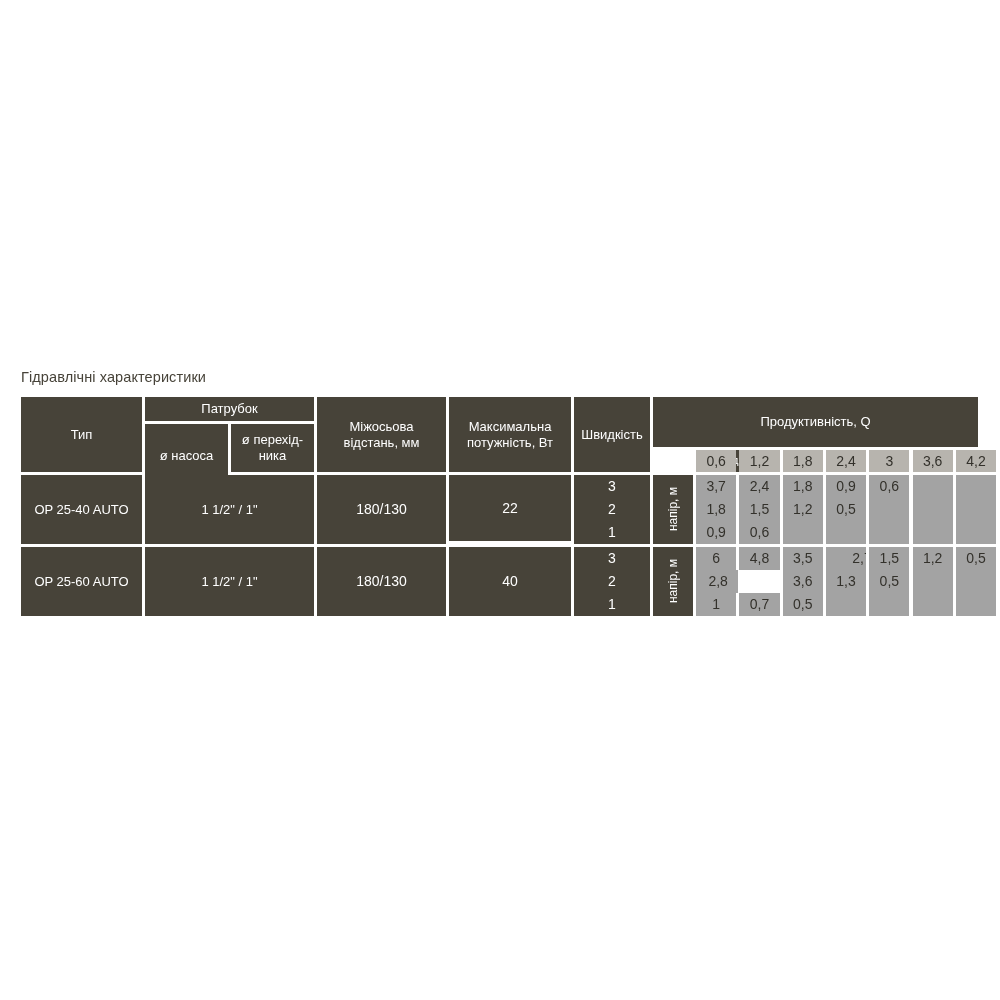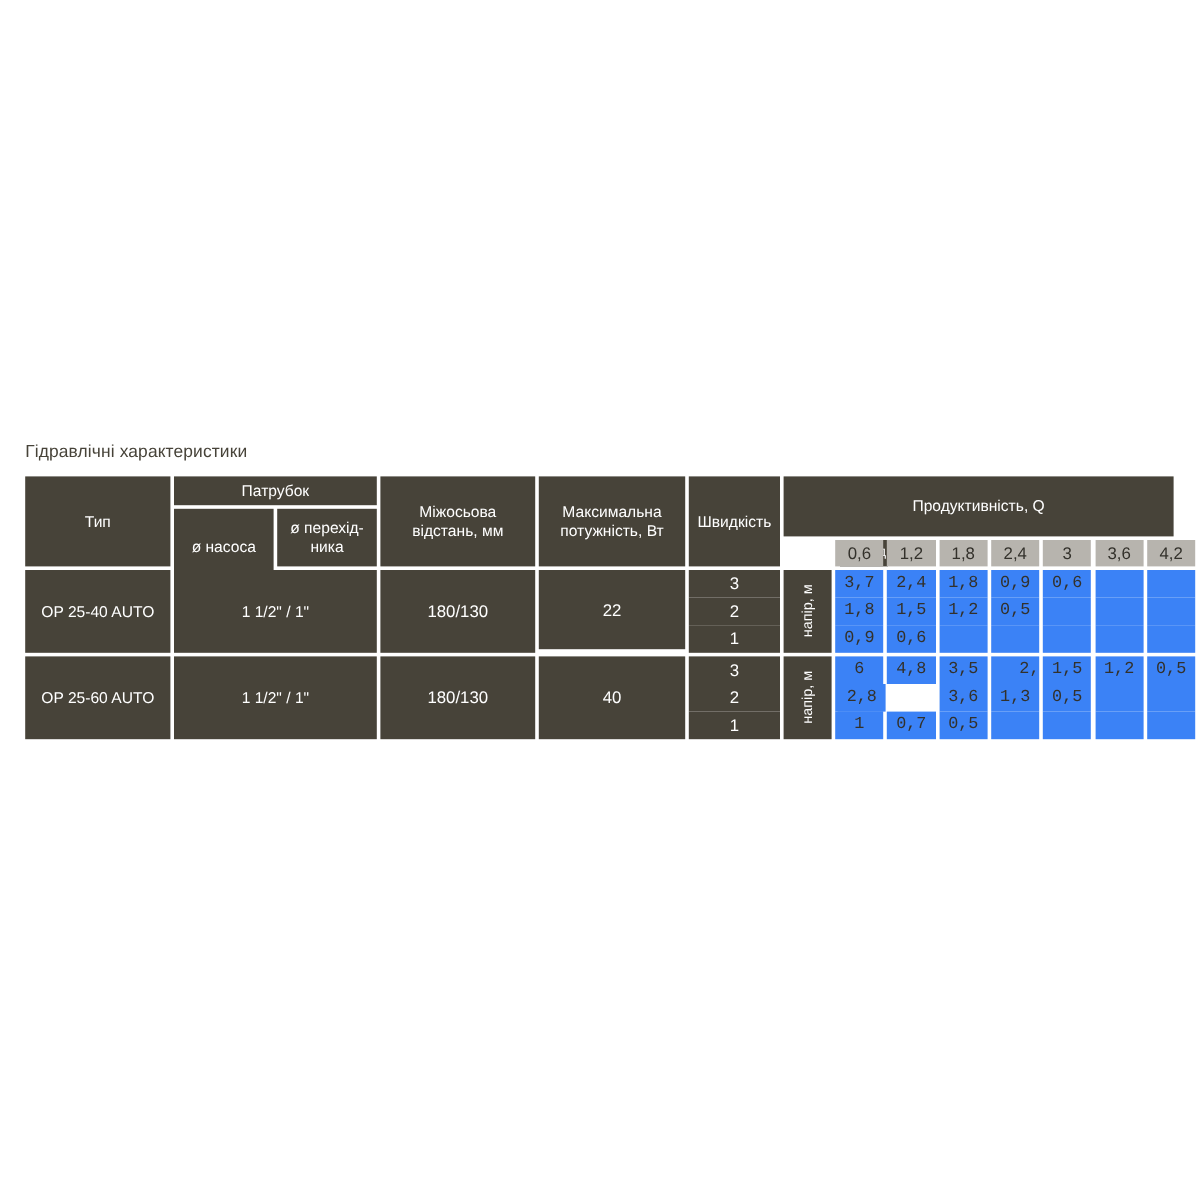--- a/index.html
+++ b/index.html
@@ -51,23 +51,22 @@
     line-height: 1.18;
     overflow: hidden;
   }
 
   .cell.light {
     background: #b7b4ae;
     color: #33312b;
   }
 
   .cell.yellow {
-    background: #3b82f6;
+    background: #a3a3a3;
     color: #33312b;
-    font-family: Liberation Mono, monospace;
   }
 
   .cell.two-line {
     flex-direction: column;
     line-height: 1.2;
   }
 
   .vlabel {
     writing-mode: vertical-rl;
     transform: rotate(180deg);

